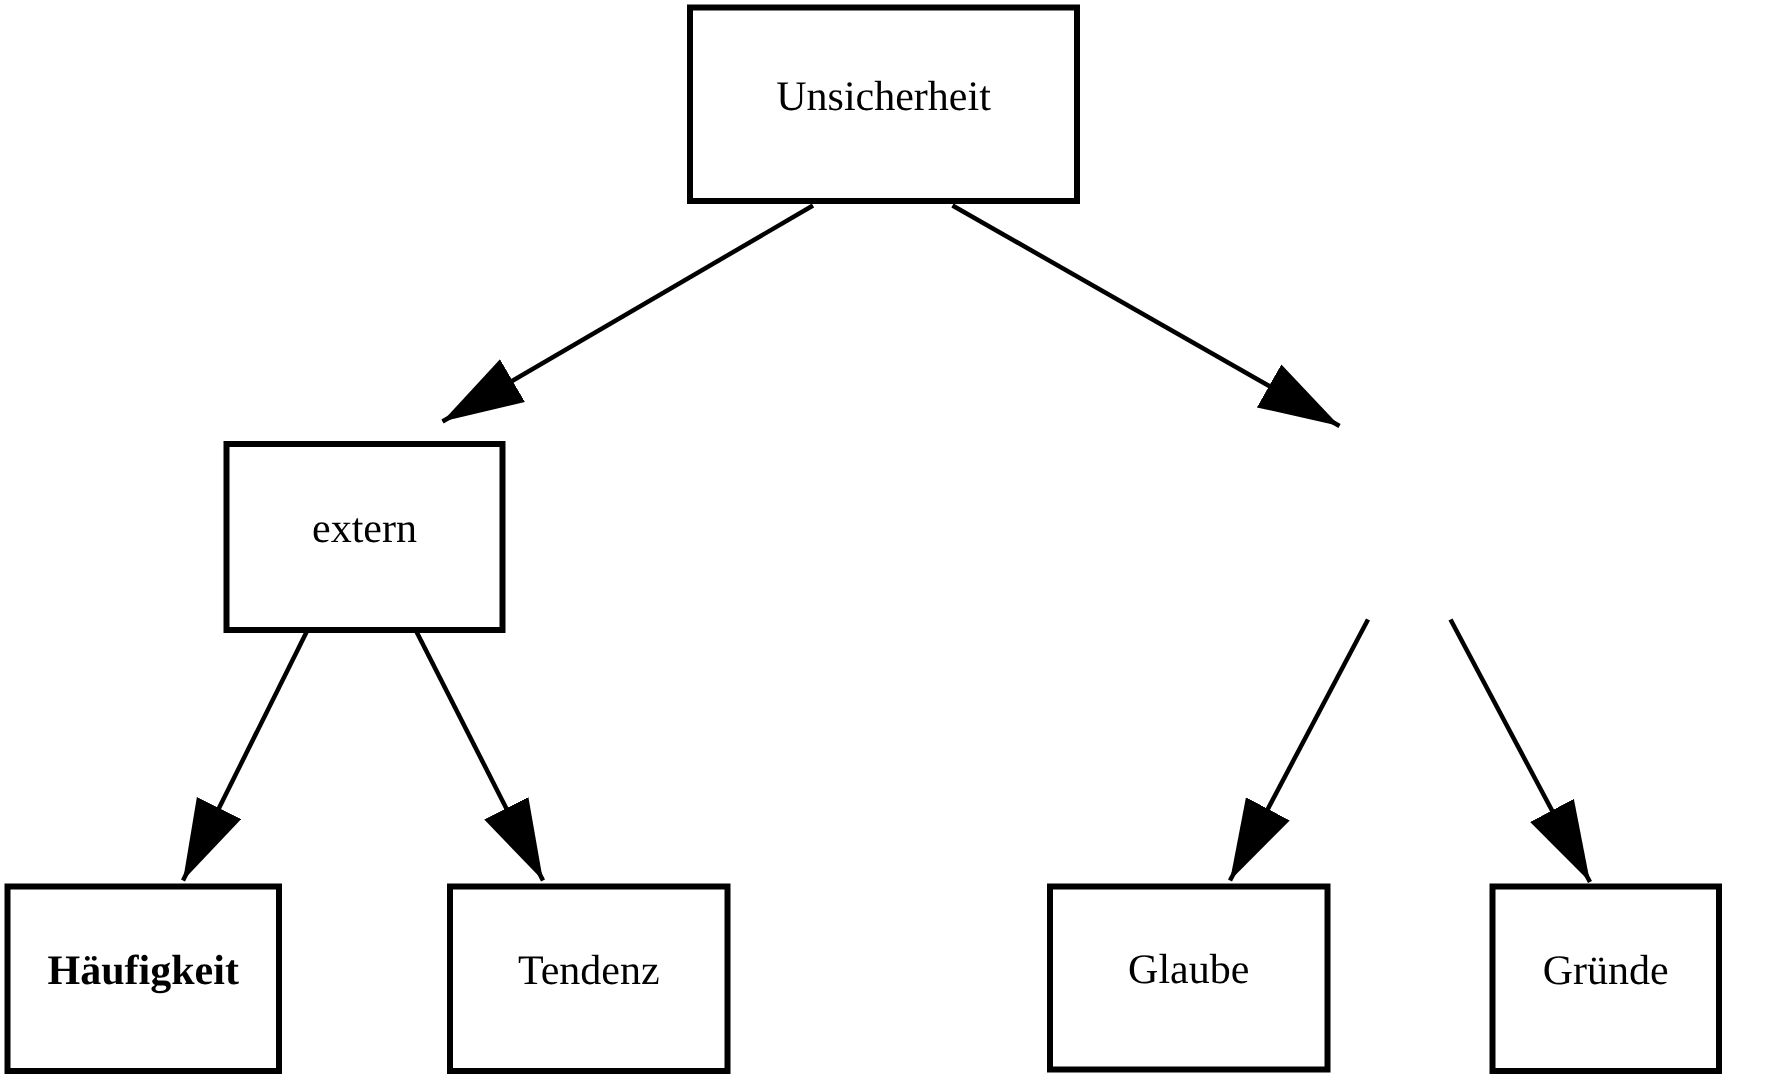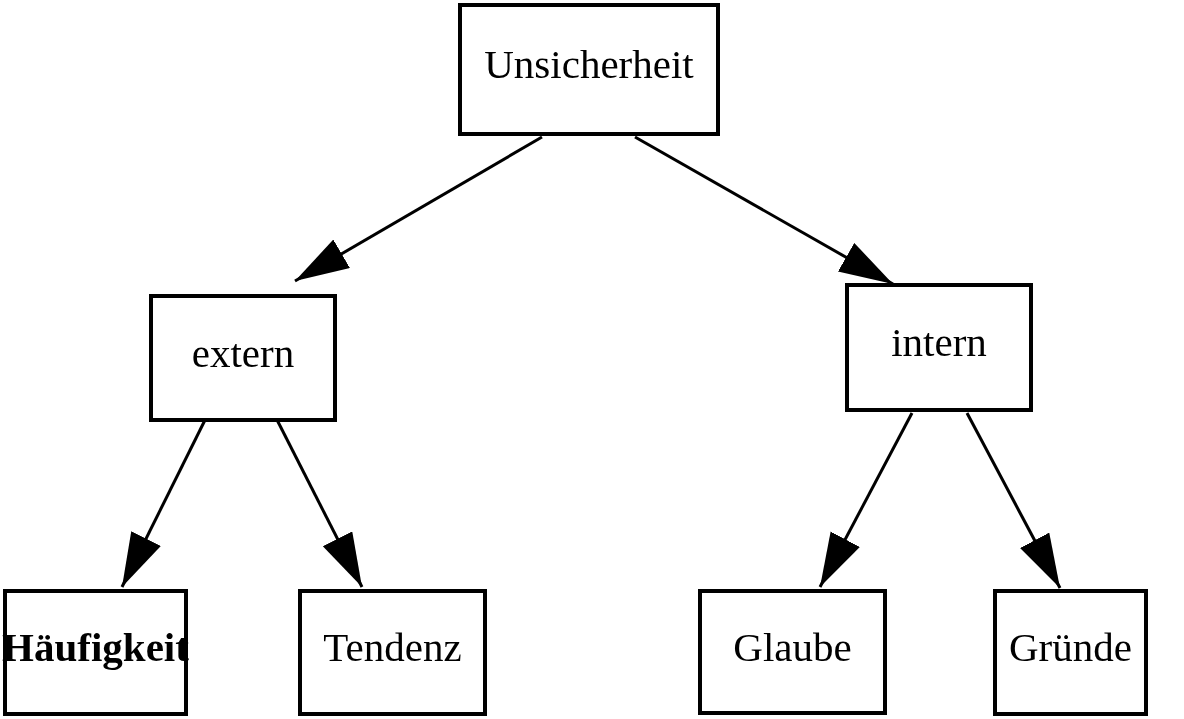--- a/index.html
+++ b/index.html
@@ -26,21 +26,21 @@
     position: absolute;
     box-sizing: border-box;
     background: #ffffff;
     border: 4px solid #000000;
     display: flex;
     align-items: center;
     justify-content: center;
     padding-bottom: 10px;
   }
   .node .label {
-    font-size: 41px;
+    font-size: 28px;
     color: #000000;
     white-space: nowrap;
     line-height: 1;
   }
   
   #node-unsicherheit { left: 458px; top: 3px;   width: 262px; height: 133px; }
   #node-extern       { left: 149px; top: 282px; width: 188px; height: 128px; margin-top: 12px; }
   #node-intern       { left: 845px; top: 283px; width: 188px; height: 129px; }
   #node-haeufigkeit  { left: 3px;   top: 589px; width: 185px; height: 127px; font-weight: bold; }
   #node-tendenz      { left: 298px; top: 589px; width: 189px; height: 127px; }
@@ -72,23 +72,20 @@
   </svg>
 
   <div class="node" id="node-unsicherheit">
     <span class="label">Unsicherheit</span>
   </div>
 
   <div class="node" id="node-extern">
     <span class="label">extern</span>
   </div>
 
-  <div class="node" id="node-intern">
-    <span class="label">intern</span>
-  </div>
 
   <div class="node" id="node-haeufigkeit">
     <span class="label">Häufigkeit</span>
   </div>
 
   <div class="node" id="node-glaube">
     <span class="label">Glaube</span>
   </div>
 
   <div class="node" id="node-tendenz">

